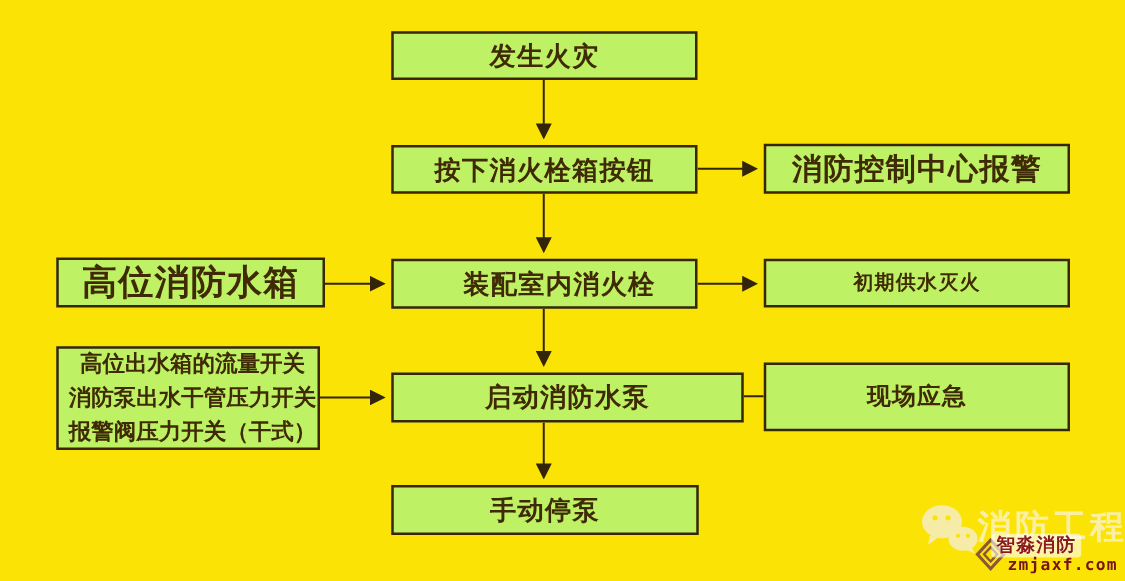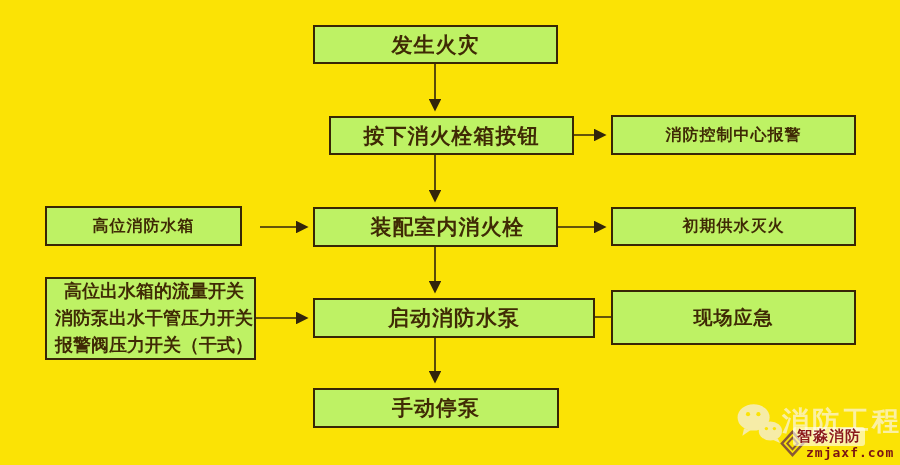--- a/index.html
+++ b/index.html
@@ -29,23 +29,23 @@
     justify-content:center;
   }
   .node.left-align{
     align-items:center;
     padding-left:7px;
     text-align:left;
   }
   .node .line{display:block;}
   
   #n-start    {left:313px;top:25px; width:245px;height:39px;}
-  #n-press    {left:313px;top:116px;width:245px;height:39px;margin-left:16px;}
-  #n-alarm    {left:611px;top:115px;width:245px;height:40px;font-size:16px;}
-  #n-tank     {left:45px; top:206px;width:197px;height:40px;font-size:16px;}
+  #n-press    {left:313px;top:116px;width:245px;height:39px;}
+  #n-alarm    {left:611px;top:115px;width:245px;height:40px;font-size:24px;}
+  #n-tank     {left:45px; top:206px;width:215px;height:40px;font-size:28px;}
   #n-hydrant  {left:313px;top:207px;width:245px;height:40px;padding-left:24px;}
   #n-initial  {left:611px;top:207px;width:245px;height:39px;font-size:16px;}
   #n-switches {left:45px; top:277px;width:211px;height:83px;font-size:18px;line-height:27px;font-weight:600;letter-spacing:0;}
   #n-pump     {left:313px;top:298px;width:282px;height:40px;}
   #n-emergency{left:611px;top:290px;width:245px;height:55px;font-size:19px;line-height:24px;}
   #n-stop     {left:313px;top:388px;width:246px;height:40px;}
   #connectors{position:absolute;left:0;top:0;width:900px;height:465px;pointer-events:none;}
   
   #watermark{position:absolute;left:734px;top:398px;width:160px;height:64px;}
   #wm-wechat-icon{position:absolute;left:2px;top:4px;opacity:0.85;}

